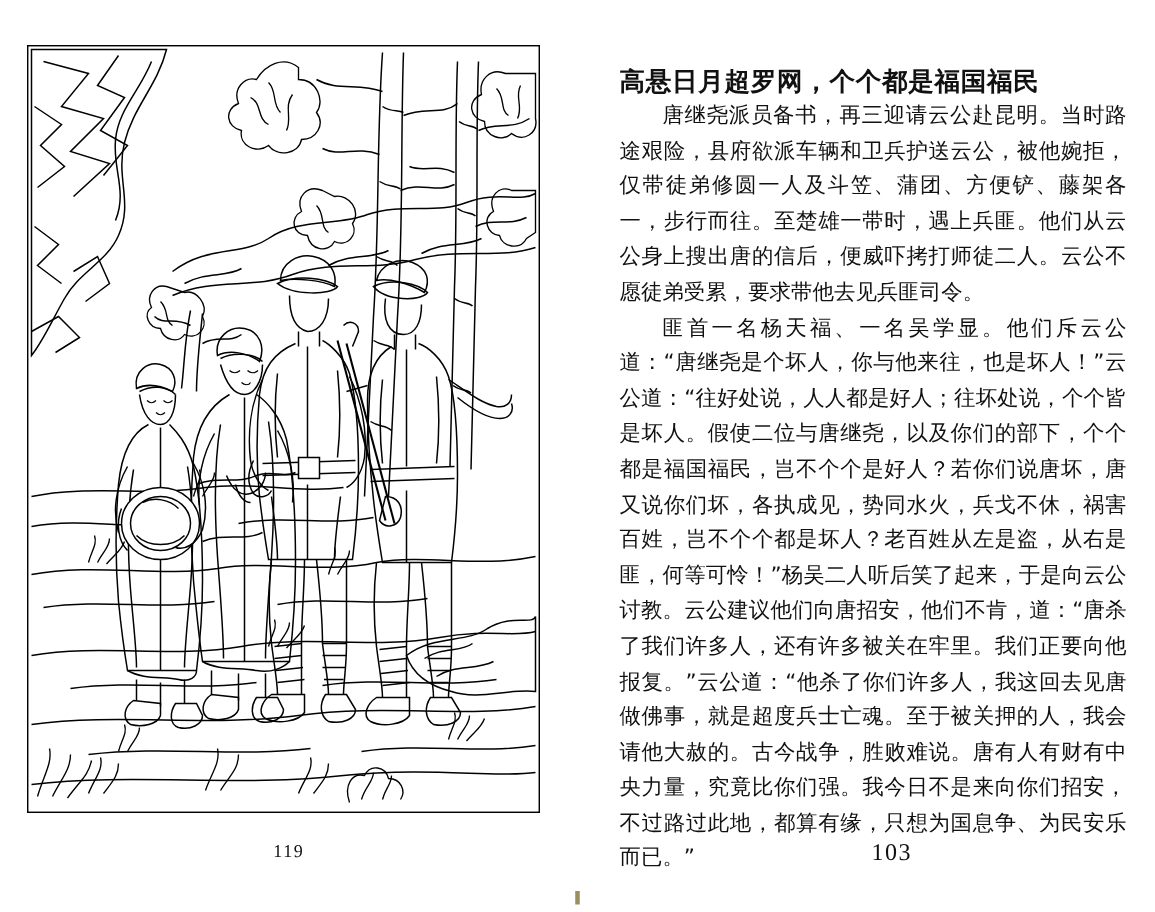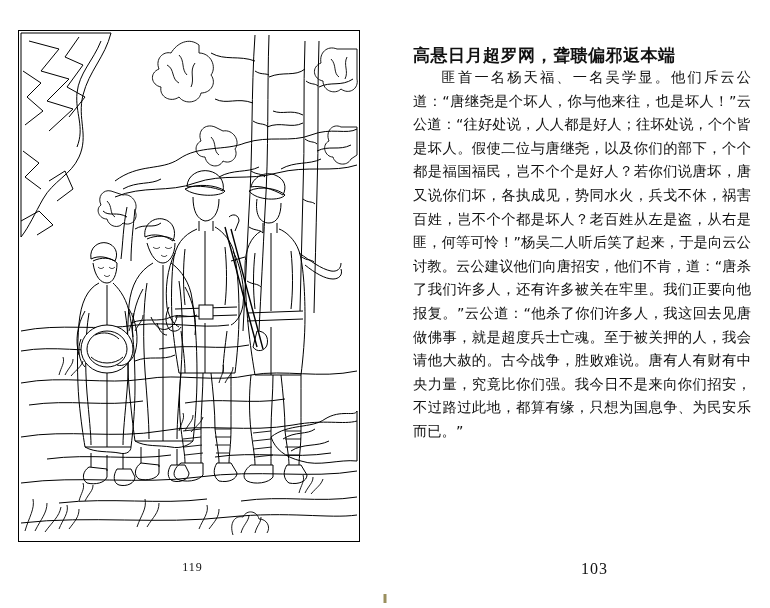--- a/index.html
+++ b/index.html
@@ -339,23 +339,24 @@
           </g>
         </g>
       </svg>
     </div>
 
     <div class="folio-left">119</div>
   </div>
 
   <div class="page-right">
 
-    <h1 class="chapter-title">高悬日月超罗网，聋聩偏邪返本端</h1>
+    <h1 class="chapter-title">高悬日月超罗网，个个都是福国福民</h1>
 
     <div class="body-text">
+      <p>唐继尧派员备书，再三迎请云公赴昆明。当时路途艰险，县府欲派车辆和卫兵护送云公，被他婉拒，仅带徒弟修圆一人及斗笠、蒲团、方便铲、藤架各一，步行而往。至楚雄一带时，遇上兵匪。他们从云公身上搜出唐的信后，便威吓拷打师徒二人。云公不愿徒弟受累，要求带他去见兵匪司令。</p>
       <p>匪首一名杨天福、一名吴学显。他们斥云公道：“唐继尧是个坏人，你与他来往，也是坏人！”云公道：“往好处说，人人都是好人；往坏处说，个个皆是坏人。假使二位与唐继尧，以及你们的部下，个个都是福国福民，岂不个个是好人？若你们说唐坏，唐又说你们坏，各执成见，势同水火，兵戈不休，祸害百姓，岂不个个都是坏人？老百姓从左是盗，从右是匪，何等可怜！”杨吴二人听后笑了起来，于是向云公讨教。云公建议他们向唐招安，他们不肯，道：“唐杀了我们许多人，还有许多被关在牢里。我们正要向他报复。”云公道：“他杀了你们许多人，我这回去见唐做佛事，就是超度兵士亡魂。至于被关押的人，我会请他大赦的。古今战争，胜败难说。唐有人有财有中央力量，究竟比你们强。我今日不是来向你们招安，不过路过此地，都算有缘，只想为国息争、为民安乐而已。”</p>
     </div>
 
     <div class="folio-right">103</div>
   </div>
 
   <div class="gutter-mark"></div>
 </div>
 
 </body></html>

